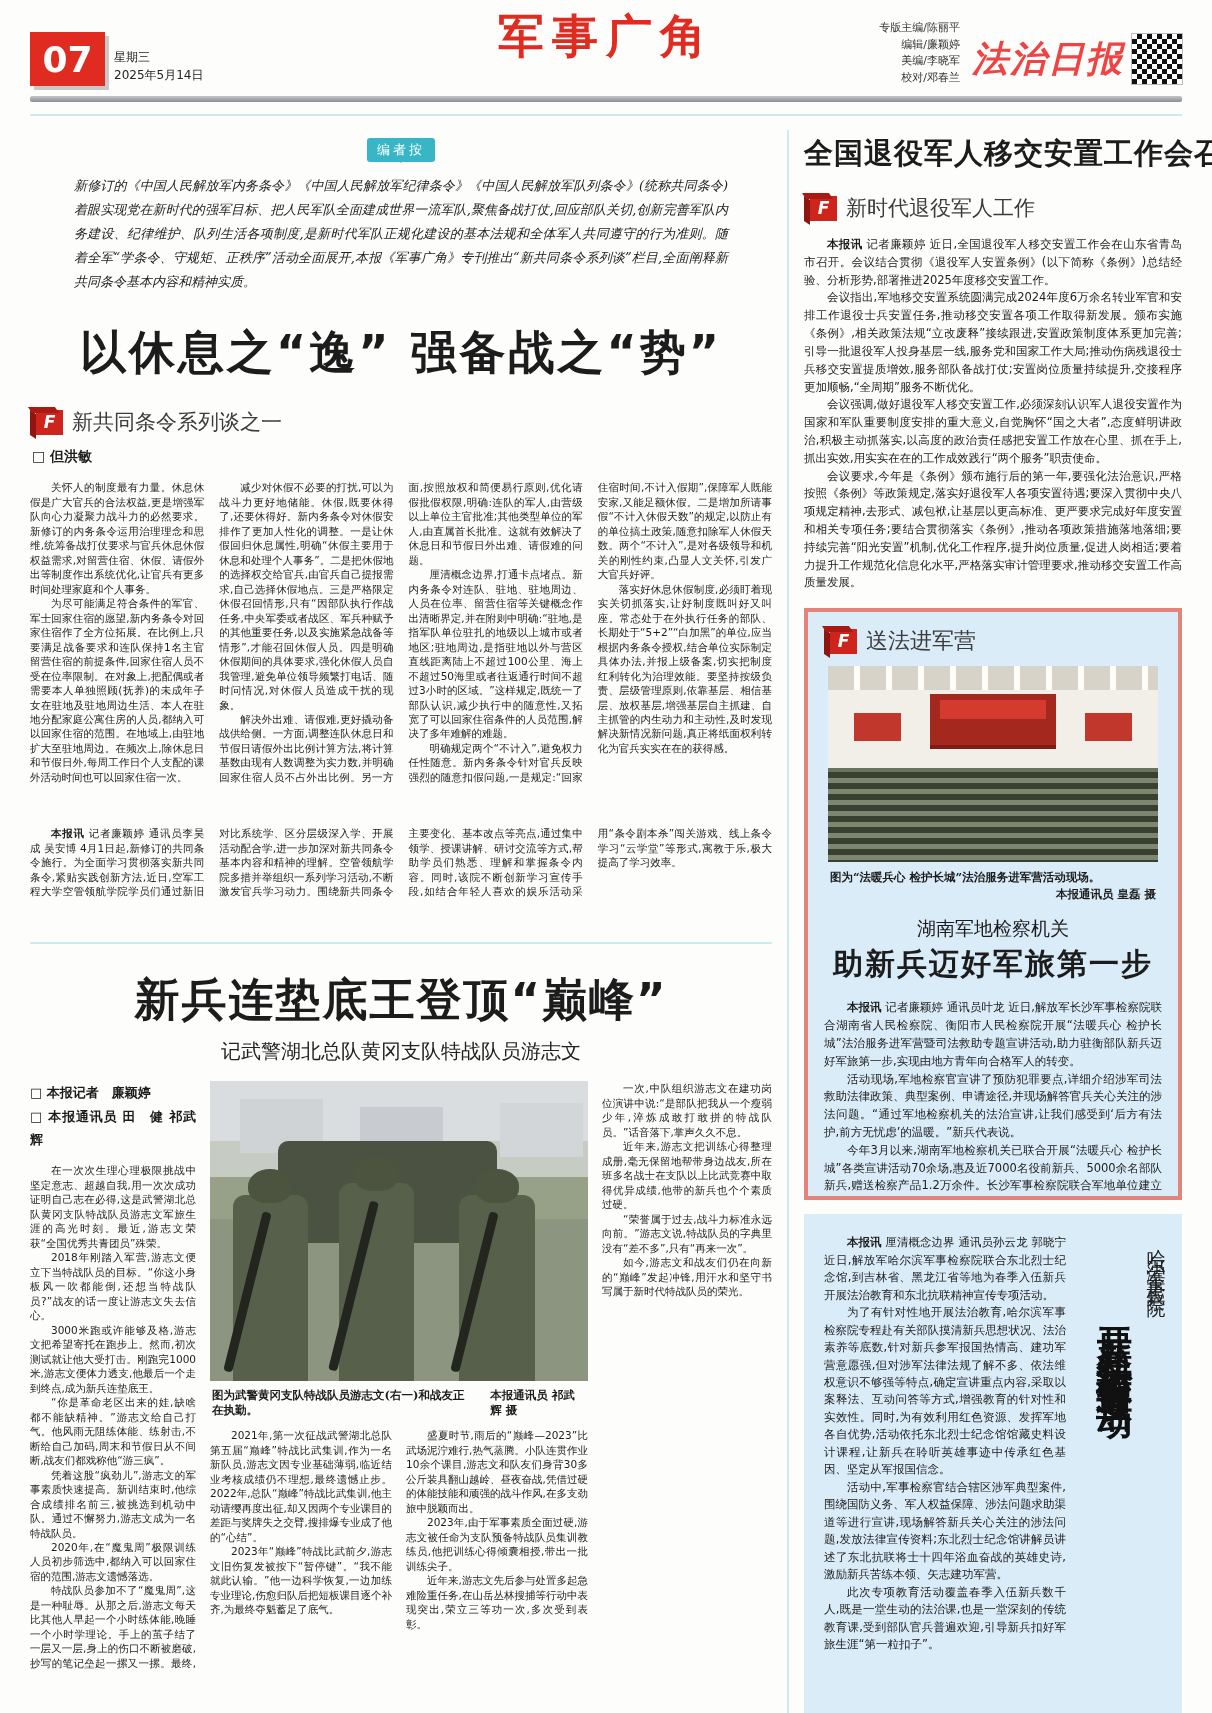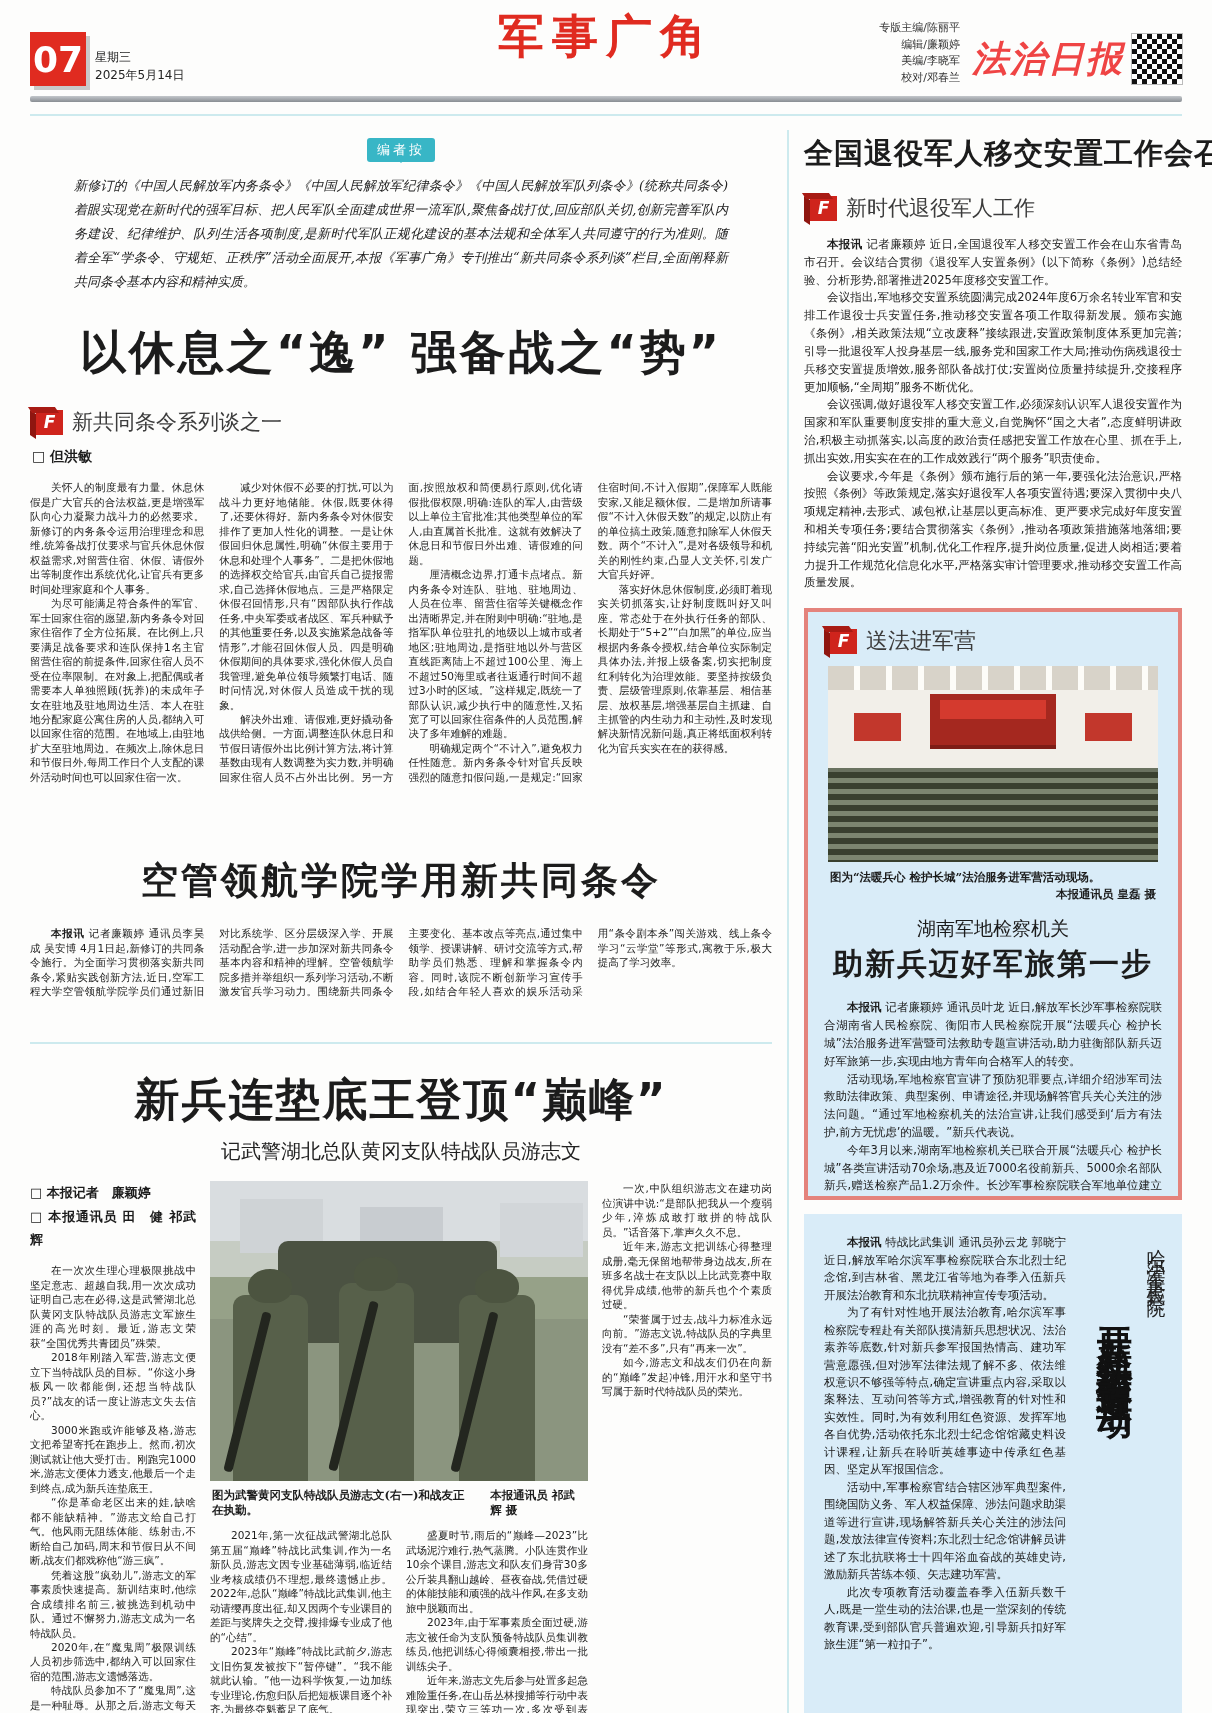--- a/index.html
+++ b/index.html
@@ -1,20 +1,20 @@
 <!DOCTYPE html>
 <html><head>
 <meta charset="utf-8">
 <style>
   html,body{margin:0;padding:0;background:#dcdcdc;}
   .page{width:1212px;height:1713px;background:#fdfdfc;margin:0 auto;position:relative;
         font-family:"DejaVu Sans","Liberation Sans",sans-serif;color:#1c1c1c;overflow:hidden;}
   
   .hdr{display:flex;align-items:flex-end;padding:24px 30px 6px;position:relative;height:62px;}
-  .pgbox{width:56px;height:54px;background:#e02b20;color:#fff;font-size:36px;font-weight:900;
+  .pgbox{width:75px;height:54px;background:#e02b20;color:#fff;font-size:36px;font-weight:900;
          display:flex;align-items:center;justify-content:center;box-shadow:4px 4px 0 #c9c9c9;}
   .dateblk{margin-left:9px;font-size:12px;line-height:1.55;color:#222;padding-bottom:1px;}
   .section-title{position:absolute;left:50%;transform:translateX(-50%);bottom:24px;
          font-size:46px;font-weight:900;color:#e02b20;letter-spacing:8px;white-space:nowrap;}
   .credits{margin-left:auto;text-align:right;font-size:11px;line-height:1.5;color:#333;}
   .masthead{font-family:"DejaVu Serif","Liberation Serif",serif;color:#ef4444;font-size:36px;
          font-weight:bold;font-style:italic;margin:0 8px 2px 12px;letter-spacing:2px;white-space:nowrap;}
   .qr{width:50px;height:50px;flex:none;margin-bottom:2px;
       background:conic-gradient(#111 25%,#fff 0 50%,#111 0 75%,#fff 0) 0 0/10px 10px;
       outline:1px solid #bbb;}
@@ -145,21 +145,20 @@
         <div class="body-cols">
           <p>关怀人的制度最有力量。休息休假是广大官兵的合法权益,更是增强军队向心力凝聚力战斗力的必然要求。新修订的内务条令运用治理理念和思维,统筹备战打仗要求与官兵休息休假权益需求,对留营住宿、休假、请假外出等制度作出系统优化,让官兵有更多时间处理家庭和个人事务。</p>
           <p>为尽可能满足符合条件的军官、军士回家住宿的愿望,新内务条令对回家住宿作了全方位拓展。在比例上,只要满足战备要求和连队保持1名主官留营住宿的前提条件,回家住宿人员不受在位率限制。在对象上,把配偶或者需要本人单独照顾(抚养)的未成年子女在驻地及驻地周边生活、本人在驻地分配家庭公寓住房的人员,都纳入可以回家住宿的范围。在地域上,由驻地扩大至驻地周边。在频次上,除休息日和节假日外,每周工作日个人支配的课外活动时间也可以回家住宿一次。</p>
           <p>减少对休假不必要的打扰,可以为战斗力更好地储能。休假,既要休得了,还要休得好。新内务条令对休假安排作了更加人性化的调整。一是让休假回归休息属性,明确“休假主要用于休息和处理个人事务”。二是把休假地的选择权交给官兵,由官兵自己提报需求,自己选择休假地点。三是严格限定休假召回情形,只有“因部队执行作战任务,中央军委或者战区、军兵种赋予的其他重要任务,以及实施紧急战备等情形”,才能召回休假人员。四是明确休假期间的具体要求,强化休假人员自我管理,避免单位领导频繁打电话、随时问情况,对休假人员造成干扰的现象。</p>
           <p>解决外出难、请假难,更好撬动备战供给侧。一方面,调整连队休息日和节假日请假外出比例计算方法,将计算基数由现有人数调整为实力数,并明确回家住宿人员不占外出比例。另一方面,按照放权和简便易行原则,优化请假批假权限,明确:连队的军人,由营级以上单位主官批准;其他类型单位的军人,由直属首长批准。这就有效解决了休息日和节假日外出难、请假难的问题。</p>
           <p>厘清概念边界,打通卡点堵点。新内务条令对连队、驻地、驻地周边、人员在位率、留营住宿等关键概念作出清晰界定,并在附则中明确:“驻地,是指军队单位驻扎的地级以上城市或者地区;驻地周边,是指驻地以外与营区直线距离陆上不超过100公里、海上不超过50海里或者往返通行时间不超过3小时的区域。”这样规定,既统一了部队认识,减少执行中的随意性,又拓宽了可以回家住宿条件的人员范围,解决了多年难解的难题。</p>
           <p>明确规定两个“不计入”,避免权力任性随意。新内务条令针对官兵反映强烈的随意扣假问题,一是规定:“回家住宿时间,不计入假期”,保障军人既能安家,又能足额休假。二是增加所请事假“不计入休假天数”的规定,以防止有的单位搞土政策,随意扣除军人休假天数。两个“不计入”,是对各级领导和机关的刚性约束,凸显人文关怀,引发广大官兵好评。</p>
           <p>落实好休息休假制度,必须盯着现实关切抓落实,让好制度既叫好又叫座。常态处于在外执行任务的部队、长期处于“5+2”“白加黑”的单位,应当根据内务条令授权,结合单位实际制定具体办法,并报上级备案,切实把制度红利转化为治理效能。要坚持按级负责、层级管理原则,依靠基层、相信基层、放权基层,增强基层自主抓建、自主抓管的内生动力和主动性,及时发现解决新情况新问题,真正将纸面权利转化为官兵实实在在的获得感。</p>
         </div>
 
-        <h2 class="art2-head">空管领航学院学用新共同条令</h2>
         <div class="body-cols b2">
           <p><span class="lead">本报讯</span><span> 记者廉颖婷 通讯员李昊成 吴安博 4月1日起,新修订的共同条令施行。为全面学习贯彻落实新共同条令,紧贴实践创新方法,近日,空军工程大学空管领航学院学员们通过新旧对比系统学、区分层级深入学、开展活动配合学,进一步加深对新共同条令基本内容和精神的理解。空管领航学院多措并举组织一系列学习活动,不断激发官兵学习动力。围绕新共同条令主要变化、基本改点等亮点,通过集中领学、授课讲解、研讨交流等方式,帮助学员们熟悉、理解和掌握条令内容。同时,该院不断创新学习宣传手段,如结合年轻人喜欢的娱乐活动采用“条令剧本杀”闯关游戏、线上条令学习“云学堂”等形式,寓教于乐,极大提高了学习效率。</span></p>
         </div>
       </div>
 
       <h2 class="art3-head">新兵连垫底王登顶“巅峰”</h2>
       <div class="art3-sub">记武警湖北总队黄冈支队特战队员游志文</div>
 
       <div class="art3grid">
         <div class="art3col">
@@ -244,21 +243,21 @@
         <h3 class="box1-head">助新兵迈好军旅第一步</h3>
         <div class="rbody">
           <p><span class="lead">本报讯</span><span> 记者廉颖婷 通讯员叶龙 近日,解放军长沙军事检察院联合湖南省人民检察院、衡阳市人民检察院开展“法暖兵心 检护长城”法治服务进军营暨司法救助专题宣讲活动,助力驻衡部队新兵迈好军旅第一步,实现由地方青年向合格军人的转变。</span></p>
           <p>活动现场,军地检察官宣讲了预防犯罪要点,详细介绍涉军司法救助法律政策、典型案例、申请途径,并现场解答官兵关心关注的涉法问题。“通过军地检察机关的法治宣讲,让我们感受到‘后方有法护,前方无忧虑’的温暖。”新兵代表说。</p>
           <p>今年3月以来,湖南军地检察机关已联合开展“法暖兵心 检护长城”各类宣讲活动70余场,惠及近7000名役前新兵、5000余名部队新兵,赠送检察产品1.2万余件。长沙军事检察院联合军地单位建立16个强军法律服务站,湖南省12309检察服务中心全部开设军人军属接待窗口,军地检察机关积极回应官兵期待,守护军人军属合法权益。</p>
         </div>
       </div>
 
       <div class="box2">
         <div class="box2text">
-          <p><span class="lead">本报讯</span><span> 特战比武集训 通讯员孙云龙 郭晓宁 近日,解放军哈尔滨军事检察院联合东北烈士纪念馆,到吉林省、黑龙江省等地为春季入伍新兵开展法治教育和东北抗联精神宣传专项活动。</span></p>
+          <p><span class="lead">本报讯</span><span> 厘清概念边界 通讯员孙云龙 郭晓宁 近日,解放军哈尔滨军事检察院联合东北烈士纪念馆,到吉林省、黑龙江省等地为春季入伍新兵开展法治教育和东北抗联精神宣传专项活动。</span></p>
           <p>为了有针对性地开展法治教育,哈尔滨军事检察院专程赴有关部队摸清新兵思想状况、法治素养等底数,针对新兵参军报国热情高、建功军营意愿强,但对涉军法律法规了解不多、依法维权意识不够强等特点,确定宣讲重点内容,采取以案释法、互动问答等方式,增强教育的针对性和实效性。同时,为有效利用红色资源、发挥军地各自优势,活动依托东北烈士纪念馆馆藏史料设计课程,让新兵在聆听英雄事迹中传承红色基因、坚定从军报国信念。</p>
           <p>活动中,军事检察官结合辖区涉军典型案件,围绕国防义务、军人权益保障、涉法问题求助渠道等进行宣讲,现场解答新兵关心关注的涉法问题,发放法律宣传资料;东北烈士纪念馆讲解员讲述了东北抗联将士十四年浴血奋战的英雄史诗,激励新兵苦练本领、矢志建功军营。</p>
           <p>此次专项教育活动覆盖春季入伍新兵数千人,既是一堂生动的法治课,也是一堂深刻的传统教育课,受到部队官兵普遍欢迎,引导新兵扣好军旅生涯“第一粒扣子”。</p>
         </div>
         <div class="box2titles">
           <div class="vt-big">开展新兵法治教育专项活动</div>
           <div class="vt-small">哈尔滨军事检察院</div>
         </div>
       </div>
 

